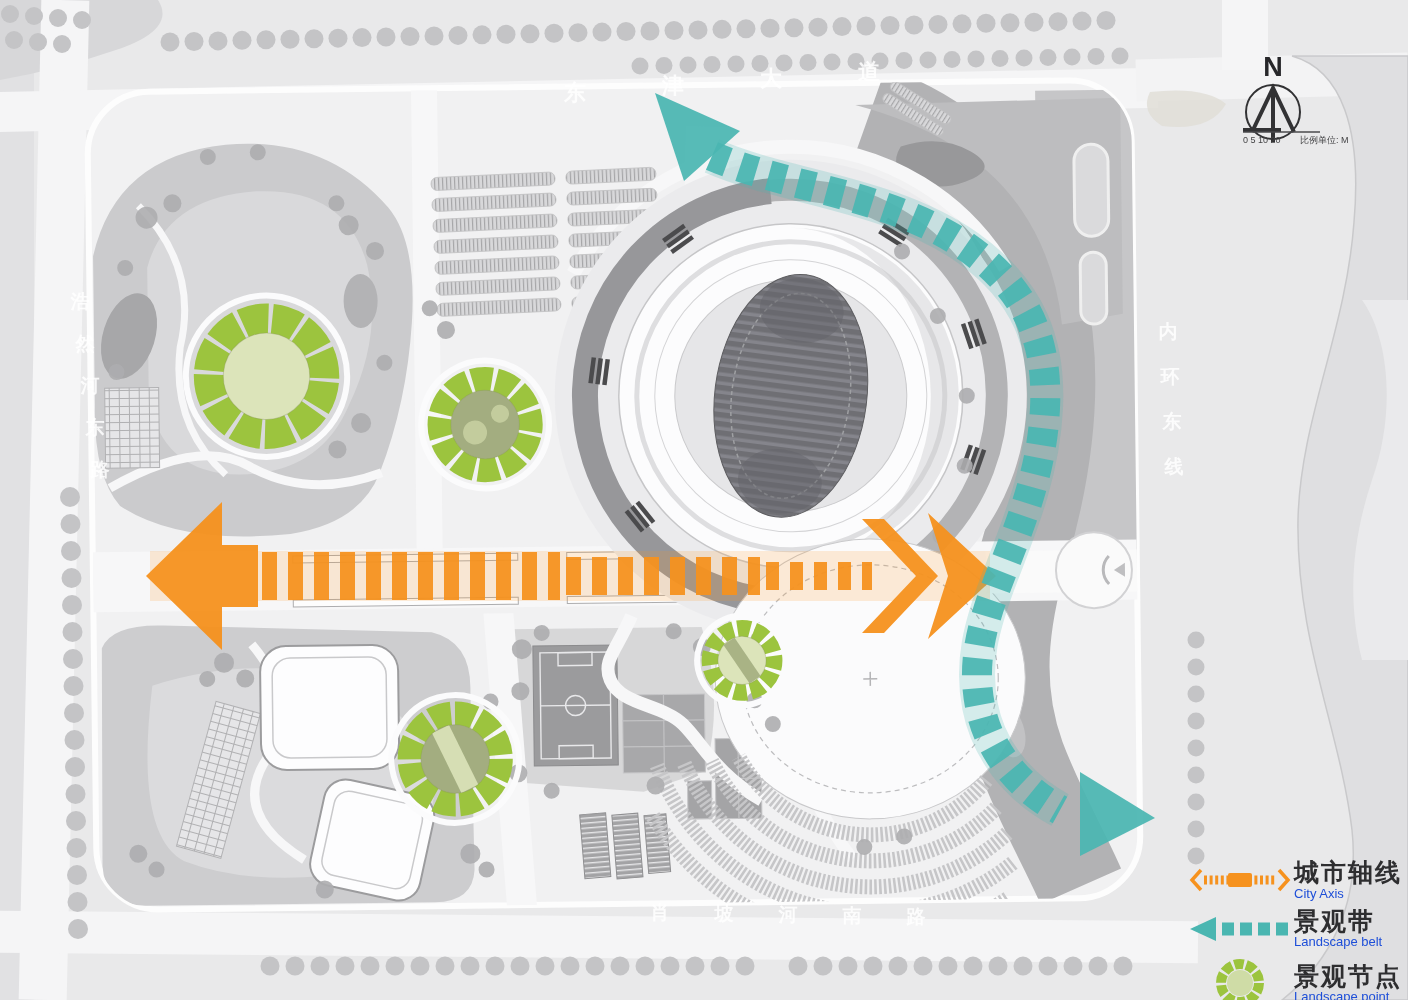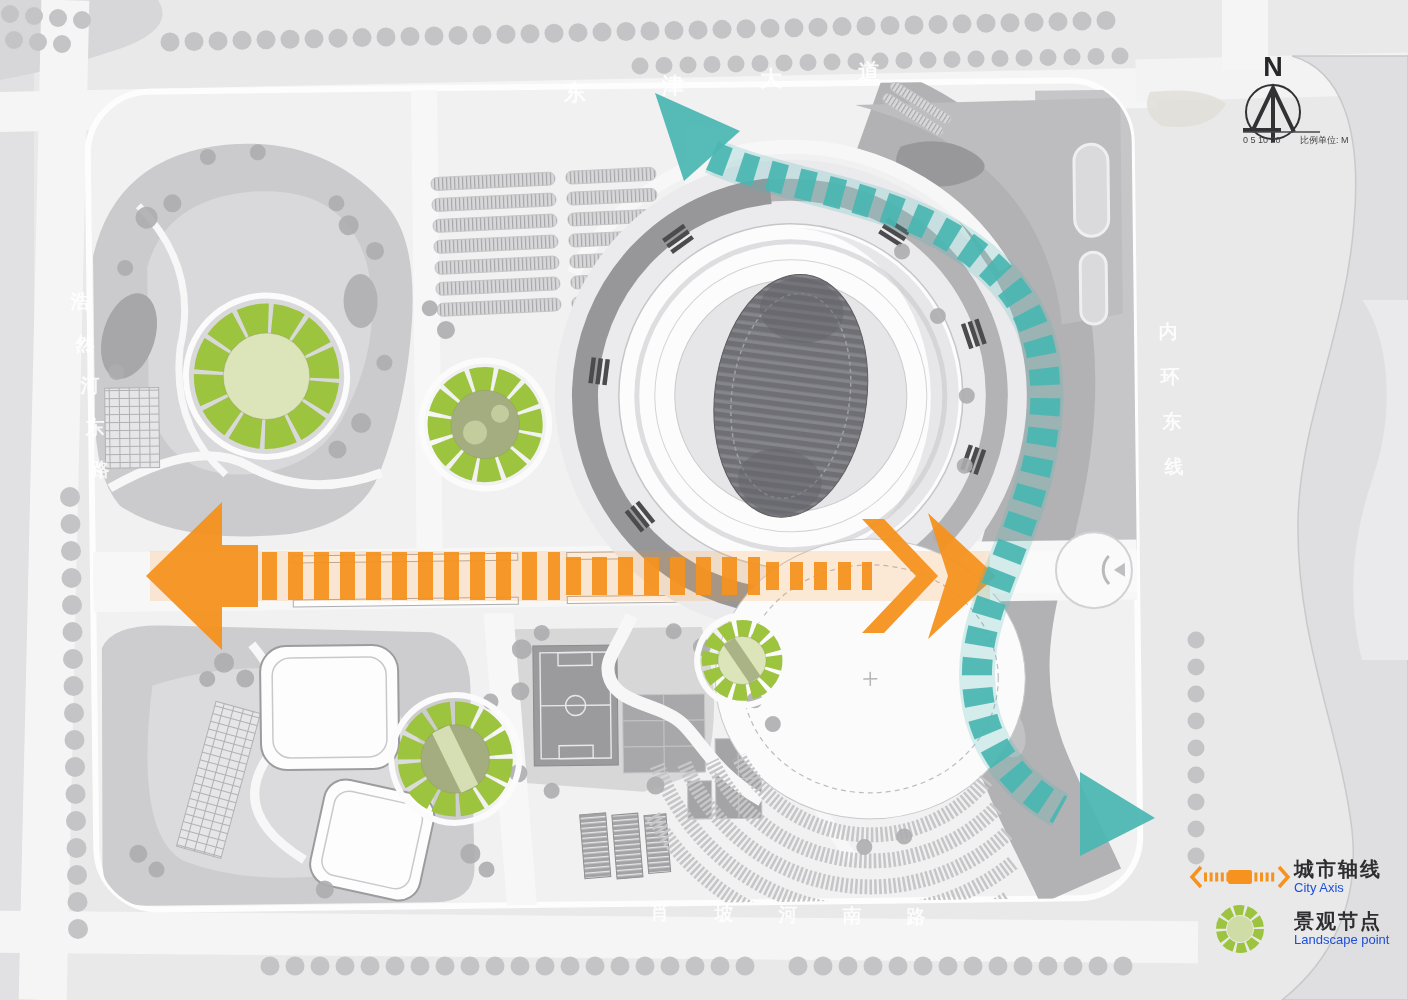--- a/index.html
+++ b/index.html
@@ -3,21 +3,21 @@
 <meta charset="utf-8">
 <style>
   html,body{margin:0;padding:0;background:#dcdcde;}
   .canvas{position:relative;width:1408px;height:1000px;background:#e9e9ea;overflow:hidden;
           font-family:"Liberation Sans","DejaVu Sans",sans-serif;}
   .canvas svg.map{position:absolute;left:0;top:0;}
   .legend{position:absolute;left:1186px;top:858px;width:222px;}
   .lrow{display:flex;align-items:center;margin-bottom:5px;}
   .lsym{width:108px;flex:0 0 108px;display:flex;justify-content:center;align-items:center;}
   .ltxt{line-height:1.15;}
-  .lcn{font-size:20px;font-weight:bold;color:#2e2e30;letter-spacing:2px;}
+  .lcn{font-size:25px;font-weight:bold;color:#2e2e30;letter-spacing:2px;}
   .len{font-size:13px;color:#1d4ed8;}
   .lblob{position:absolute;background:#dadadc;border-radius:24px;z-index:-1;}
 </style>
 </head>
 <body>
 
 <div class="canvas">
 <svg class="map" width="1408" height="1000" viewBox="0 0 1408 1000">
   <defs>
     <pattern id="stallV" width="4" height="14" patternUnits="userSpaceOnUse">
@@ -509,20 +509,32 @@
         <polyline points="91,6 100,16 91,26" stroke="#F6921E" stroke-width="3.5" fill="none"></polyline>
       </svg>
     </span>
     <span class="ltxt">
           <div class="lcn">城市轴线</div>
     <div class="len">City Axis</div>
         </span>
   </div>
   <div class="lrow">
     <span class="lsym">
+      <svg width="104" height="30" viewBox="0 0 104 30">
+        <polygon points="2,15 28,3 28,27" fill="#4AB6B1"></polygon>
+        <line x1="34" y1="15" x2="104" y2="15" stroke="#4AB6B1" stroke-width="13" stroke-dasharray="12 6"></line>
+      </svg>
+    </span>
+    <span class="ltxt">
+          <div class="lcn">景观带</div>
+    <div class="len">Landscape belt</div>
+        </span>
+  </div>
+  <div class="lrow">
+    <span class="lsym">
       <svg width="56" height="56" viewBox="0 0 56 56">
         <circle cx="28" cy="28" r="19" fill="none" stroke="#9CC43E" stroke-width="10" stroke-dasharray="9.4 2.5"></circle>
         <circle cx="28" cy="28" r="13" fill="#cfdca6"></circle>
       </svg>
     </span>
     <span class="ltxt">
           <div class="lcn">景观节点</div>
     <div class="len">Landscape point</div>
         </span>
   </div>

